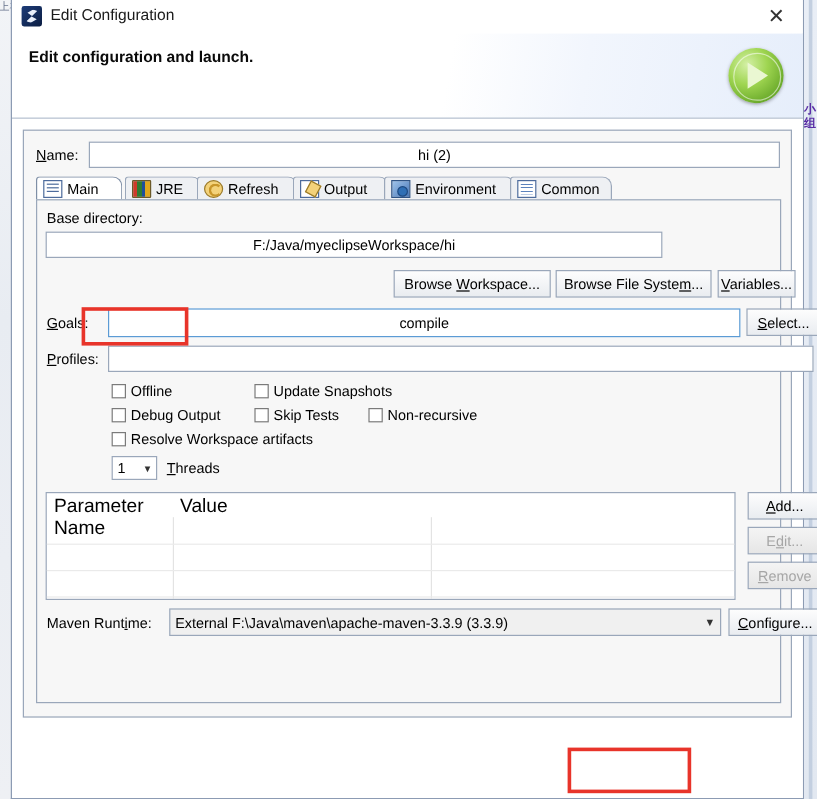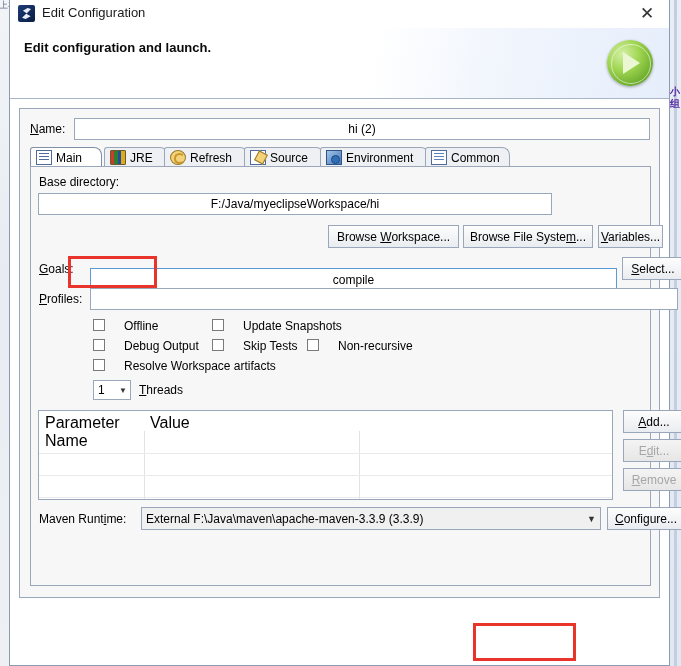--- a/index.html
+++ b/index.html
@@ -106,28 +106,28 @@
     font-family:"Liberation Sans",sans-serif;font-size:12px;color:#000;
     text-align:center;cursor:pointer;box-sizing:border-box;
     display:flex;align-items:center;justify-content:center;}
   .btn.disabled{color:#a6a6a6;background:linear-gradient(180deg,#f4f4f4,#e6e6e6);cursor:default;}
 
   .browse-ws{position:absolute;left:297px;top:58px;width:131px;height:23px;}
   .browse-fs{position:absolute;left:432px;top:58px;width:130px;height:23px;}
   .variables{position:absolute;left:567px;top:58px;width:65px;height:23px;}
 
   .goals-label{position:absolute;left:8px;top:95px;}
-  .goals-input{position:absolute;left:59px;top:90px;width:527px;height:24px;border:1px solid #5b9bd5;margin-top:11px;}
+  .goals-input{position:absolute;left:59px;top:90px;width:527px;height:24px;border:1px solid #5b9bd5;}
   .select-btn{position:absolute;left:591px;top:90px;width:62px;height:23px;}
 
   .profiles-label{position:absolute;left:8px;top:125px;}
   .profiles-input{position:absolute;left:59px;top:121px;width:588px;height:22px;}
 
   
-  .cbrow{position:absolute;display:flex;font-size:12px;gap:15px;}
+  .cbrow{position:absolute;display:flex;align-items:center;font-size:12px;}
   .cb{width:12px;height:12px;border:1px solid #7a7a7a;background:#fff;
     margin-right:4px;flex:none;box-sizing:border-box;cursor:pointer;}
   .cb-offline{left:62px;top:152px;}
   .cb-update{left:181px;top:152px;}
   .cb-debug{left:62px;top:172px;}
   .cb-skip{left:181px;top:172px;}
   .cb-nonrec{left:276px;top:172px;}
   .cb-resolve{left:62px;top:192px;}
 
   .threads-row{position:absolute;left:62px;top:213px;display:flex;align-items:center;}
@@ -213,21 +213,21 @@
           <div class="tab" style="left:74px;width:64px;">
             <span class="ticon ic-books"></span>
             <span>JRE</span>
           </div>
           <div class="tab" style="left:134px;width:84px;">
             <span class="ticon ic-refresh"></span>
             <span>Refresh</span>
           </div>
           <div class="tab" style="left:214px;width:80px;">
             <span class="ticon ic-source"></span>
-            <span>Source</span>
+            <span>Output</span>
           </div>
           <div class="tab" style="left:290px;width:109px;">
             <span class="ticon ic-env"></span>
             <span>Environment</span>
           </div>
           <div class="tab" style="left:395px;width:85px;">
             <span class="ticon ic-common"></span>
             <span>Common</span>
           </div>
         </div>

